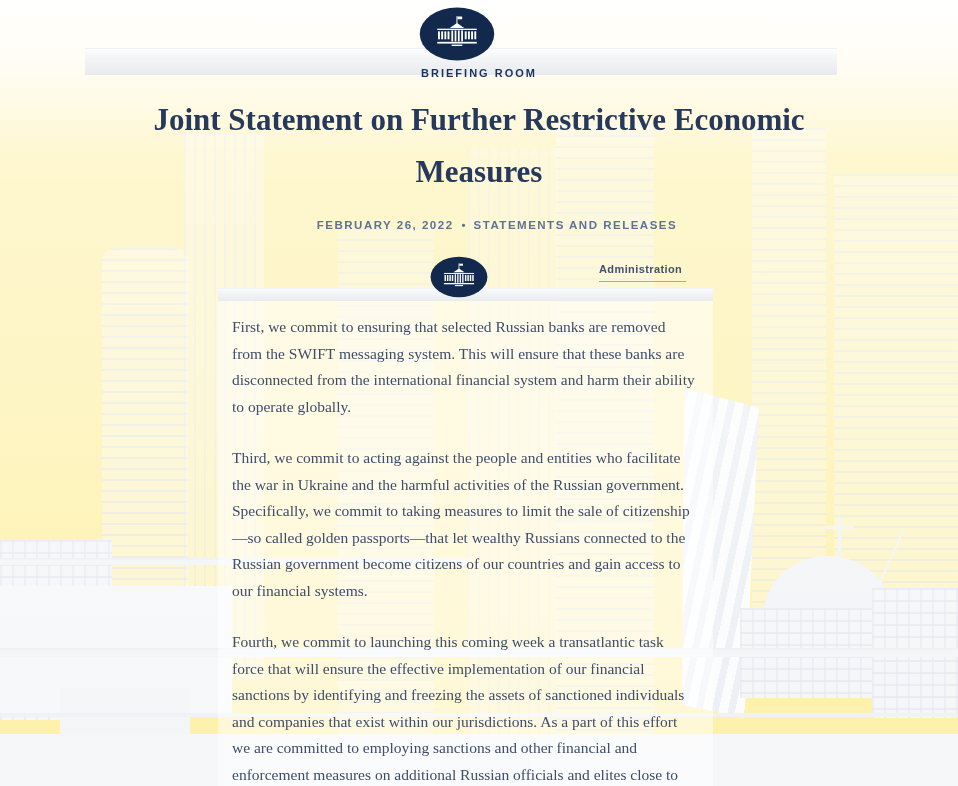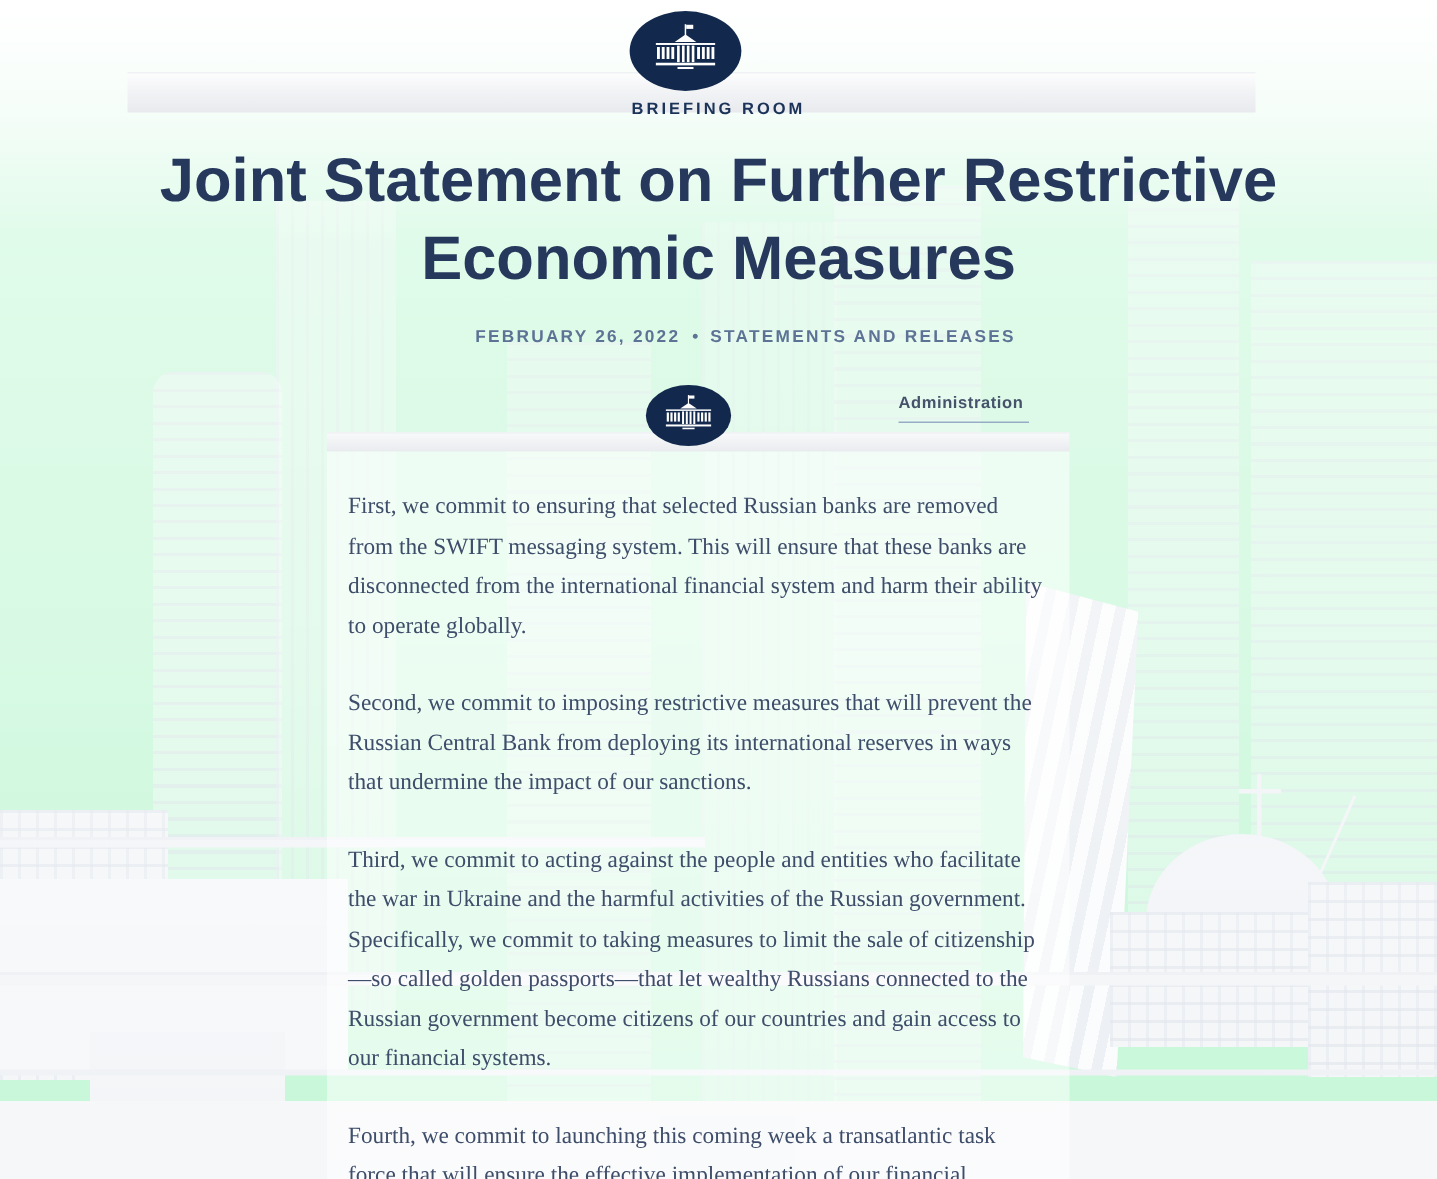--- a/index.html
+++ b/index.html
@@ -8,21 +8,21 @@
     --title-text:#27385d;
     --meta-text:#5d7395;
     --body-text:#3e4d6a;
     --admin-text:#44536a;
     --admin-underline:#96abc6;
   }
   *{box-sizing:border-box;margin:0;padding:0;}
   html,body{background:#fff;}
   .page{
     position:relative;width:958px;height:786px;margin:0 auto;
-    background:#86efac;overflow:hidden;
+    background:#fde047;overflow:hidden;
     font-family:"Liberation Serif", serif;
   }
 
   
   .cityscape{position:absolute;left:0;top:88px;right:0;bottom:0;}
   .cityscape *{position:absolute;}
   .bldg{background:#e9edf2;}
   .hlines{background:repeating-linear-gradient(180deg,rgba(196,206,219,.7) 0 2px,rgba(244,246,249,.4) 2px 11px);}
   .vlines{background:repeating-linear-gradient(90deg,rgba(203,212,223,.55) 0 2px,rgba(243,245,248,.35) 2px 10px);}
   .grid{background:
@@ -70,22 +70,22 @@
     font-family:"Liberation Sans", sans-serif;font-size:11px;font-weight:bold;
     letter-spacing:2px;color:var(--briefing-room-text);text-decoration:none;
   }
 
   
   .title{
     position:absolute;left:0;top:94px;width:100%;text-align:center;
   }
   .title h1{
     margin:0 auto;max-width:770px;
-    font-family:Liberation Sans, sans-serif;font-weight:bold;
-    font-size:41px;line-height:52px;color:var(--title-text);
+    font-family:Liberation Serif, serif;font-weight:bold;
+    font-size:31px;line-height:52px;color:var(--title-text);
   }
   .meta{
     position:absolute;left:18px;top:219px;width:100%;text-align:center;
     font-family:"Liberation Sans", sans-serif;font-size:11.5px;font-weight:bold;
     letter-spacing:1.5px;color:var(--meta-text);
   }
   .meta a{color:var(--meta-text);text-decoration:none;}
   .meta .dot{margin:0 8px;letter-spacing:0;}
 
   .panel-bar{
@@ -100,21 +100,21 @@
     font-family:"Liberation Sans", sans-serif;font-size:11px;font-weight:bold;
     letter-spacing:.4px;color:var(--admin-text);text-decoration:none;
     padding:0 4px 6px 0;border-bottom:1px solid var(--admin-underline);
     min-width:86px;display:inline-block;
   }
 
   
   .content{
     position:absolute;left:218px;top:301px;width:495px;height:485px;
     background:rgba(255,255,255,.5);
-    padding:24px 14px 0 14px;overflow:hidden;
+    padding:13px 14px 0 14px;overflow:hidden;
   }
   .content p{
     font-family:"Liberation Serif", serif;
     font-size:15.5px;line-height:26.5px;color:var(--body-text);
     margin:0 0 25px 0;text-align:left;
   }
 </style>
 </head>
 <body>
 
@@ -204,18 +204,17 @@
         <rect x="72.8" y="32.5" width="2.5" height="10.5"></rect>
         <rect x="24" y="46.3" width="52" height="2.3"></rect>
         <rect x="43" y="50" width="14" height="1.8"></rect>
       </g>
     </svg>
   </div>
   <a class="admin" href="#">Administration</a>
 
   <div class="content">
       <p>First, we commit to ensuring that selected Russian banks are removed from the SWIFT messaging system. This will ensure that these banks are disconnected from the international financial system and harm their ability to operate globally.</p>
-      <p>Second, we commit to imposing restrictive measures that will prevent the Russian Central Bank from deploying its international reserves in ways that undermine the impact of our sanctions.</p>
       <p>Third, we commit to acting against the people and entities who facilitate the war in Ukraine and the harmful activities of the Russian government. Specifically, we commit to taking measures to limit the sale of citizenship—so called golden passports—that let wealthy Russians connected to the Russian government become citizens of our countries and gain access to our financial systems.</p>
       <p>Fourth, we commit to launching this coming week a transatlantic task force that will ensure the effective implementation of our financial sanctions by identifying and freezing the assets of sanctioned individuals and companies that exist within our jurisdictions. As a part of this effort we are committed to employing sanctions and other financial and enforcement measures on additional Russian officials and elites close to the Russian government, as well as their families, and their enablers to identify and freeze the assets they hold</p>
     </div>
 
 </div>
 
 </body></html>

